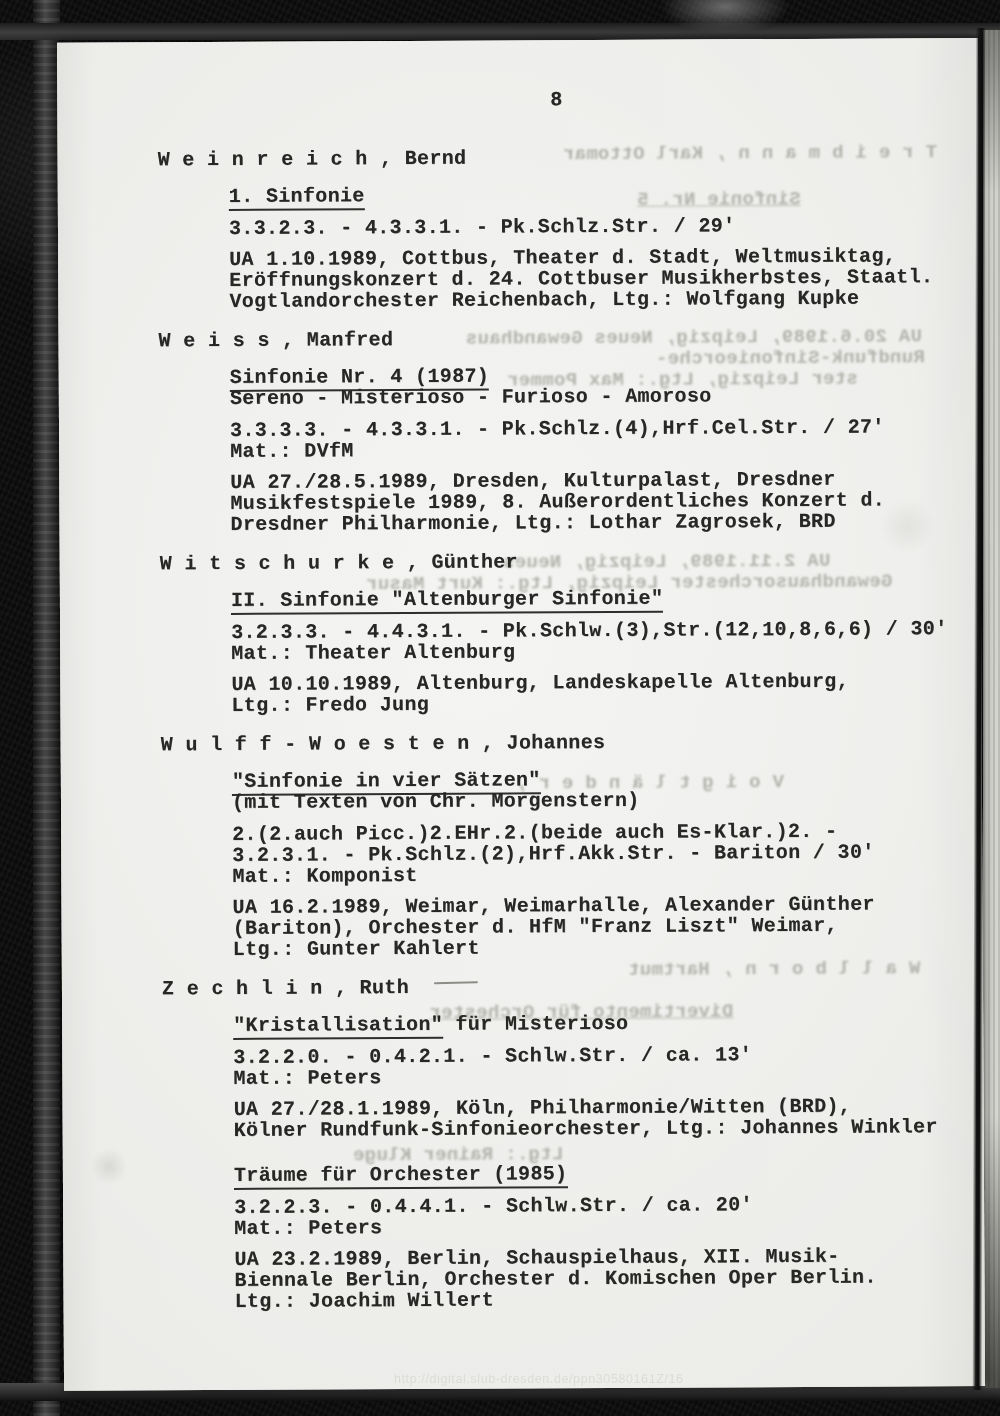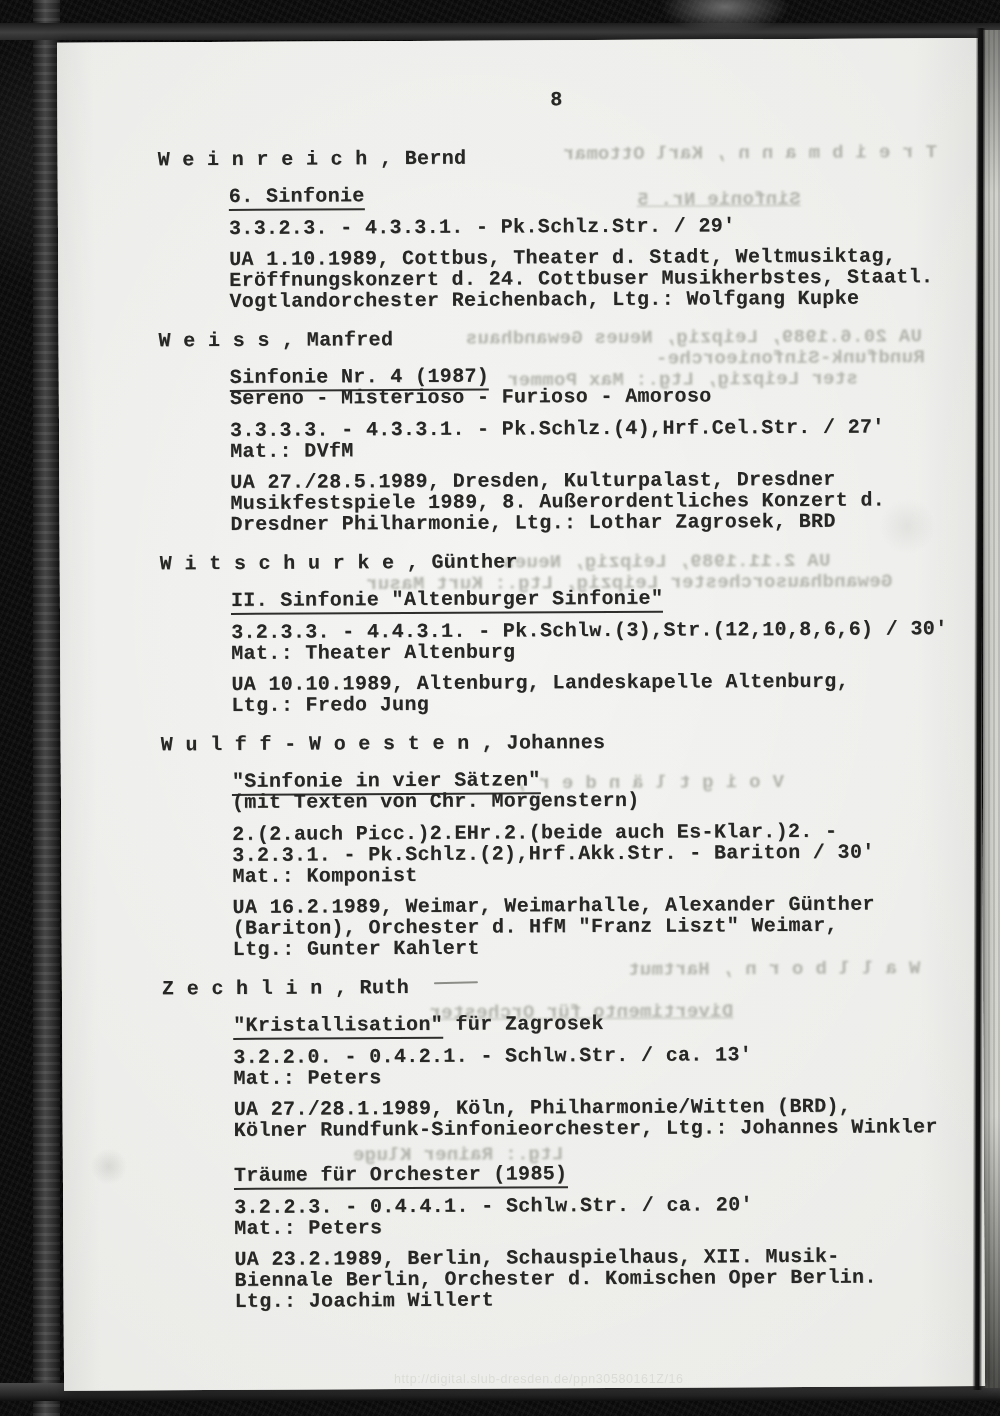--- a/index.html
+++ b/index.html
@@ -98,21 +98,21 @@
     <span class="bf bf10">Ltg.: Rainer Kluge</span>
   </div>
 
   <div class="content">
     <div class="page-number">8</div>
 
     <div class="entry">
       <div class="composer">W e i n r e i c h ,  Bernd</div>
       <div class="work">
         <div class="work-head">
-          <div class="line"><span class="u">6. Sinfonie</span><span></span></div>
+          <div class="line"><span class="u">1. Sinfonie</span><span></span></div>
         </div>
         <div class="scoring">
           <div class="line">3.3.2.3. - 4.3.3.1. - Pk.Schlz.Str. / 29'</div>
         </div>
         <div class="premiere">
           <div class="line">UA 1.10.1989, Cottbus, Theater d. Stadt, Weltmusiktag,</div>
           <div class="line">Eröffnungskonzert d. 24. Cottbuser Musikherbstes, Staatl.</div>
           <div class="line">Vogtlandorchester Reichenbach, Ltg.: Wolfgang Kupke</div>
         </div>
       </div>
@@ -171,21 +171,21 @@
           <div class="line">(Bariton), Orchester d. HfM "Franz Liszt" Weimar,</div>
           <div class="line">Ltg.: Gunter Kahlert</div>
         </div>
       </div>
     </div>
 
     <div class="entry">
       <div class="composer">Z e c h l i n ,  Ruth</div>
       <div class="work">
         <div class="work-head">
-          <div class="line"><span class="u">"Kristallisation"</span><span> für Zagrosek</span></div>
+          <div class="line"><span class="u">"Kristallisation"</span><span> für Misterioso</span></div>
         </div>
         <div class="scoring">
           <div class="line">3.2.2.0. - 0.4.2.1. - Schlw.Str. / ca. 13'</div>
           <div class="line">Mat.: Peters</div>
         </div>
         <div class="premiere">
           <div class="line">UA 27./28.1.1989, Köln, Philharmonie/Witten (BRD),</div>
           <div class="line">Kölner Rundfunk-Sinfonieorchester, Ltg.: Johannes Winkler</div>
         </div>
       </div>

